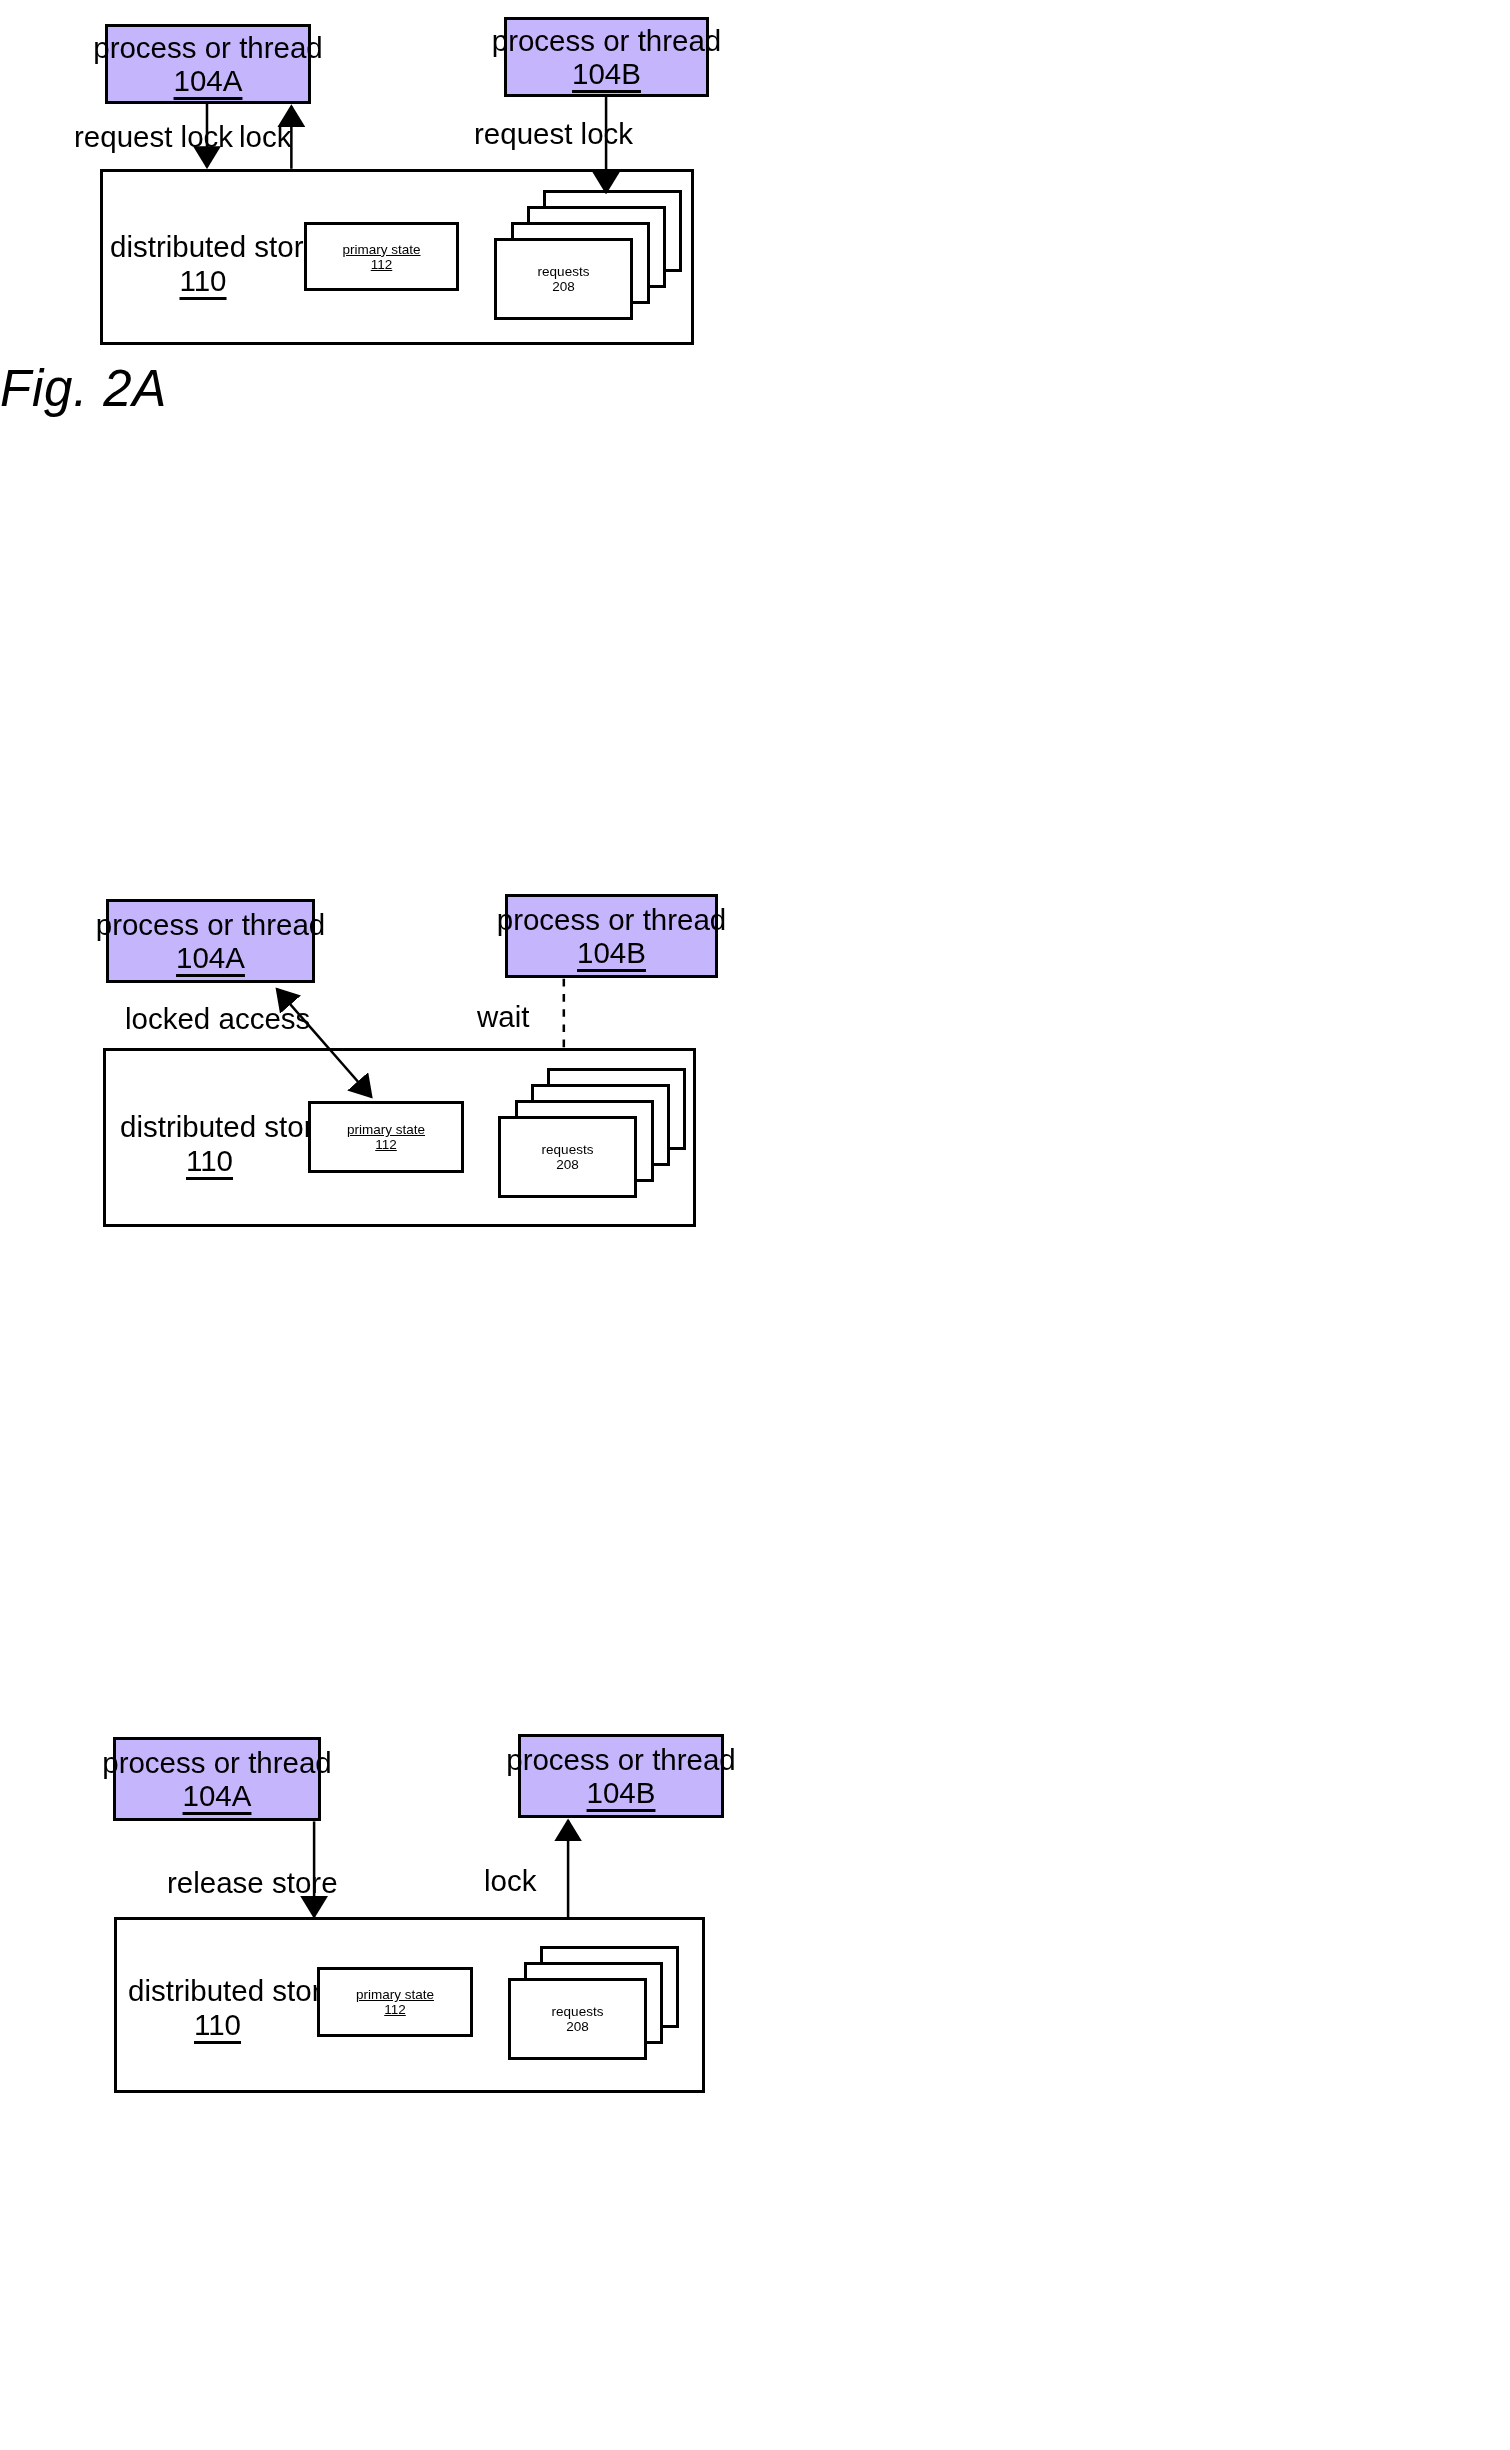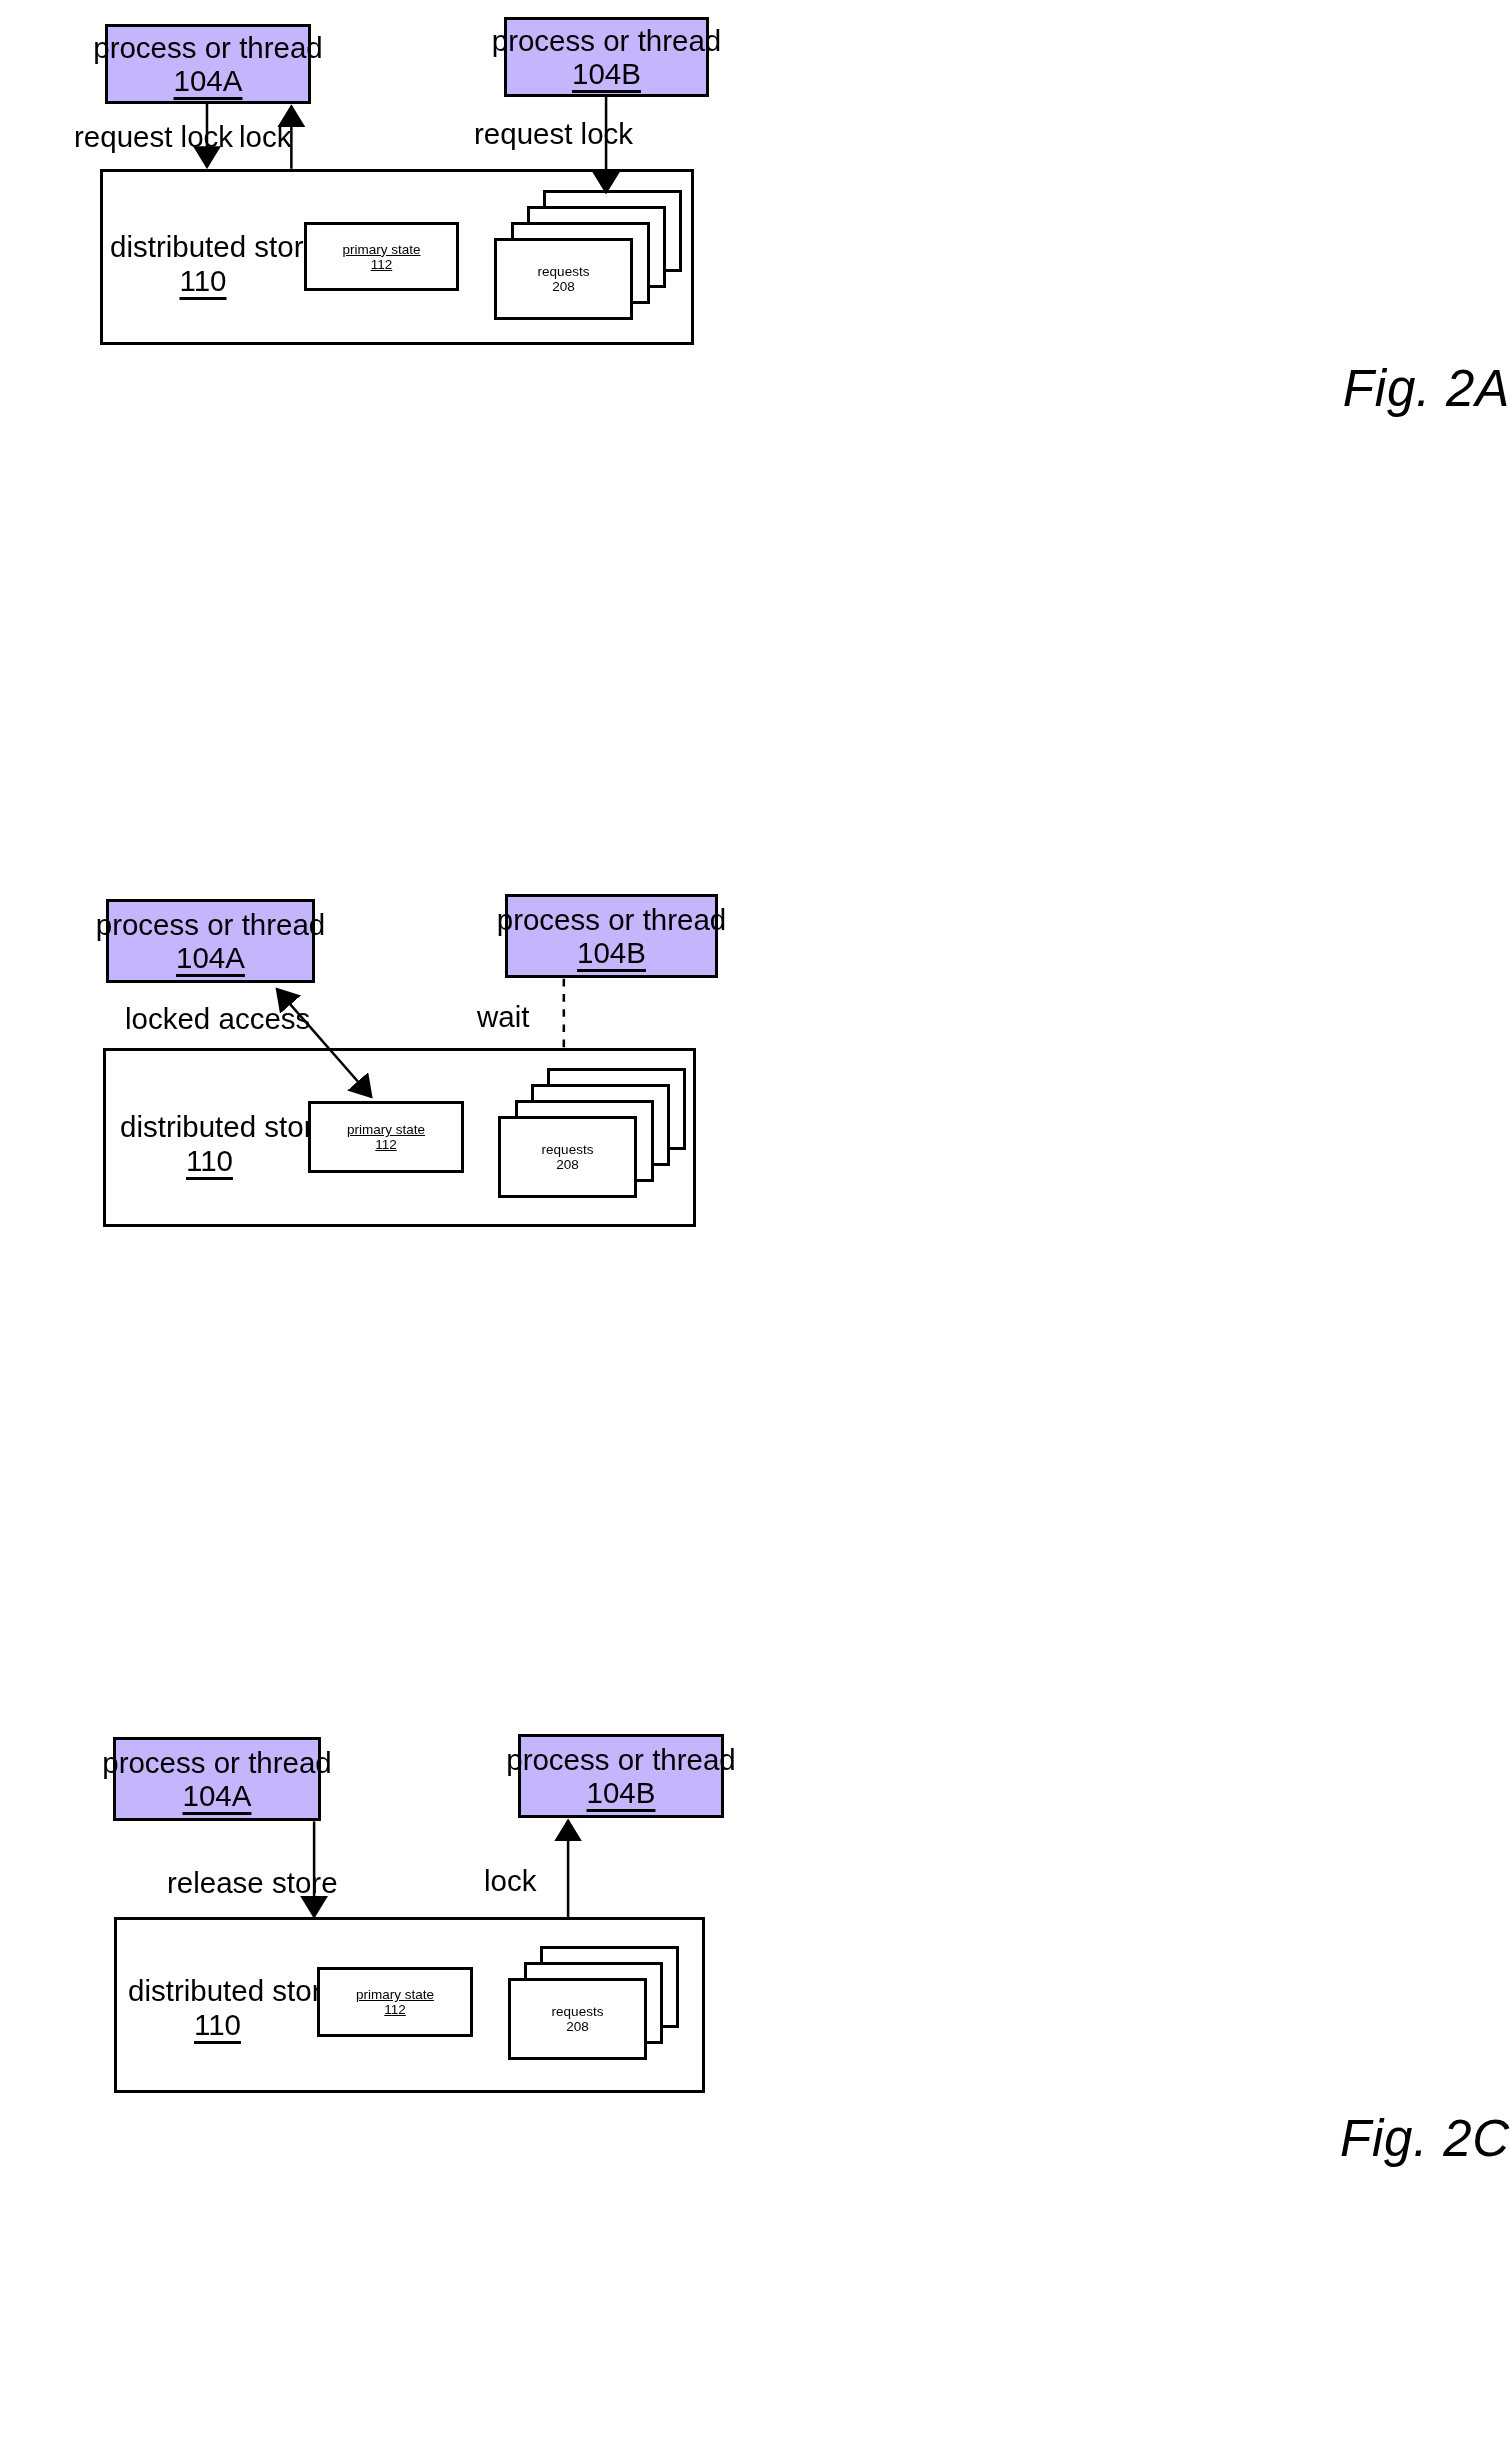--- a/index.html
+++ b/index.html
@@ -110,21 +110,21 @@
     position: absolute;
     left: 0;
     top: 0;
     pointer-events: none;
   }
 
   
   .caption {
     position: absolute;
     width: 1510px;
-    text-align: right;
+    text-align: left;
     font-style: italic;
     font-size: 51px;
     letter-spacing: 0.8px;
   }
 </style>
 </head>
 <body>
 
 <div class="figure" style="top:0; height:810px;">
 
@@ -276,15 +276,14 @@
       <marker id="ah2c" markerWidth="9" markerHeight="11" refX="8.2" refY="5.5" orient="auto" markerUnits="strokeWidth">
         <path d="M0,0 L9,5.5 L0,11 z" fill="#000"></path>
       </marker>
     </defs>
 
     <line x1="372" y1="177" x2="372" y2="290" stroke="#000" stroke-width="3" marker-end="url(#ah2c)"></line>
 
     <line x1="673" y1="291" x2="673" y2="176" stroke="#000" stroke-width="3" marker-end="url(#ah2c)"></line>
   </svg>
 
-  <div class="caption" style="top:437px;">Fig. 2C</div>
 </div>
 
 
 </body></html>

